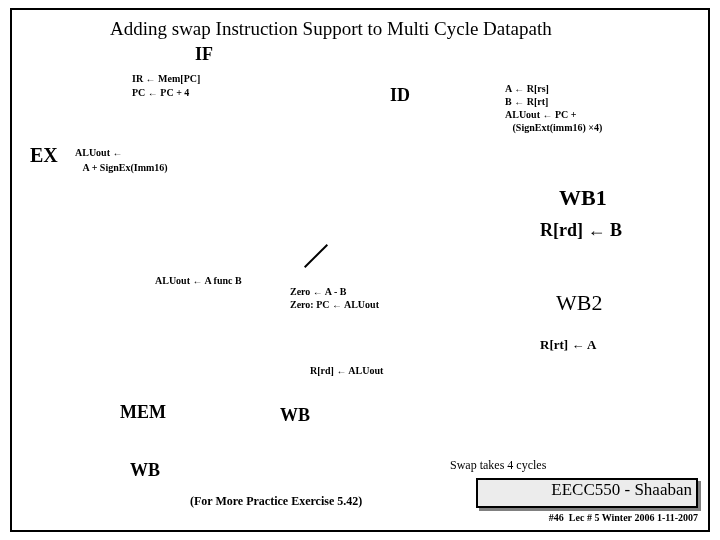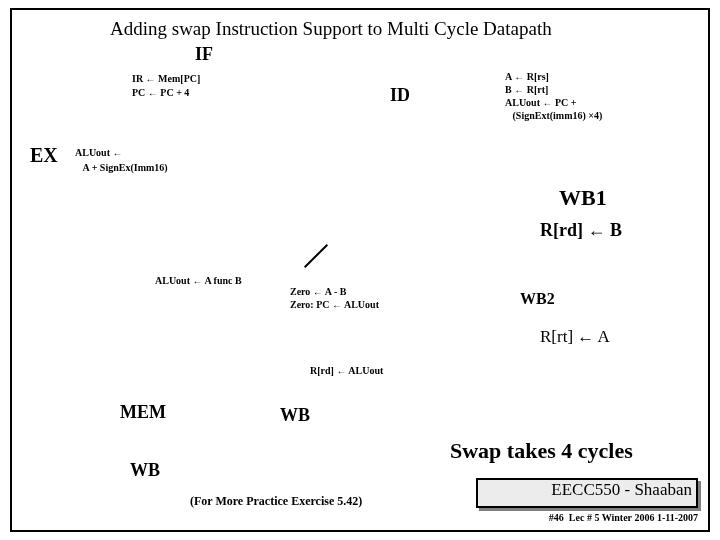--- a/index.html
+++ b/index.html
@@ -2,35 +2,35 @@
 <html><head>
 <meta charset="utf-8">
 <style>
   html,body{margin:0;padding:0}
   body{width:720px;height:540px;background:#fff;font-family:"Times New Roman",serif;position:relative}
   .frame{position:absolute;left:10px;top:8px;width:700px;height:524px;border:2px solid #000;box-sizing:border-box}
   .title{position:absolute;left:110px;top:18px;font-weight:normal;font-size:19px}
   .if-label{position:absolute;left:195px;top:44px;font-weight:bold;font-size:18px}
   .if-box{position:absolute;left:132px;top:72px;font-size:10px;font-weight:bold;line-height:1.4}
   .id-label{position:absolute;left:390px;top:85px;font-weight:bold;font-size:18px}
-  .id-box{position:absolute;left:505px;top:70px;font-size:10px;font-weight:bold;line-height:1.3}
+  .id-box{position:absolute;left:505px;top:82px;font-size:10px;font-weight:bold;line-height:1.3}
   .ex-label{position:absolute;left:30px;top:144px;font-weight:bold;font-size:20px}
   .ex-box{position:absolute;left:75px;top:145px;font-size:10px;font-weight:bold;line-height:1.5}
   .wb1-label{position:absolute;left:559px;top:185px;font-weight:bold;font-size:22px}
   .wb1-box{position:absolute;left:540px;top:220px;font-size:18px;font-weight:bold}
   .func-box{position:absolute;left:155px;top:275px;font-size:10px;font-weight:bold}
   .zero-box{position:absolute;left:290px;top:285px;font-size:10px;font-weight:bold;line-height:1.3}
   .slash{position:absolute;left:300px;top:255px;width:32px;height:32px}
   .slash::before{content:"";position:absolute;left:0;top:0;width:32px;height:2px;background:#000;transform:rotate(-45deg);transform-origin:center}
-  .wb2-label{position:absolute;left:520px;top:290px;font-weight:bold;font-size:16px}
-  .wb2-box{position:absolute;left:540px;top:327px;font-size:17px;font-weight:normal}
+  .wb2-label{position:absolute;left:556px;top:290px;font-weight:normal;font-size:22px}
+  .wb2-box{position:absolute;left:540px;top:337px;font-size:13px;font-weight:bold}
   .rrd-box{position:absolute;left:310px;top:365px;font-size:10px;font-weight:bold}
   .mem-label{position:absolute;left:120px;top:402px;font-weight:bold;font-size:18px}
   .wb-label{position:absolute;left:280px;top:405px;font-weight:bold;font-size:18px}
-  .swap-note{position:absolute;left:450px;top:438px;font-weight:bold;font-size:22px}
+  .swap-note{position:absolute;left:450px;top:458px;font-weight:normal;font-size:12px}
   .wb-bottom{position:absolute;left:130px;top:460px;font-weight:bold;font-size:18px}
   .exercise{position:absolute;left:190px;top:494px;font-size:12px;font-weight:bold}
   .course-box{position:absolute;right:22px;top:478px;width:218px;height:26px;background:#ececec;border:2px solid #000;box-shadow:3px 3px 0 #808080}
   .course-text{position:absolute;right:28px;top:480px;font-size:17px}
   .course-text .e{}
   .footer{position:absolute;right:22px;top:512px;font-size:10px;font-weight:bold}
 </style>
 </head>
 <body>
 

